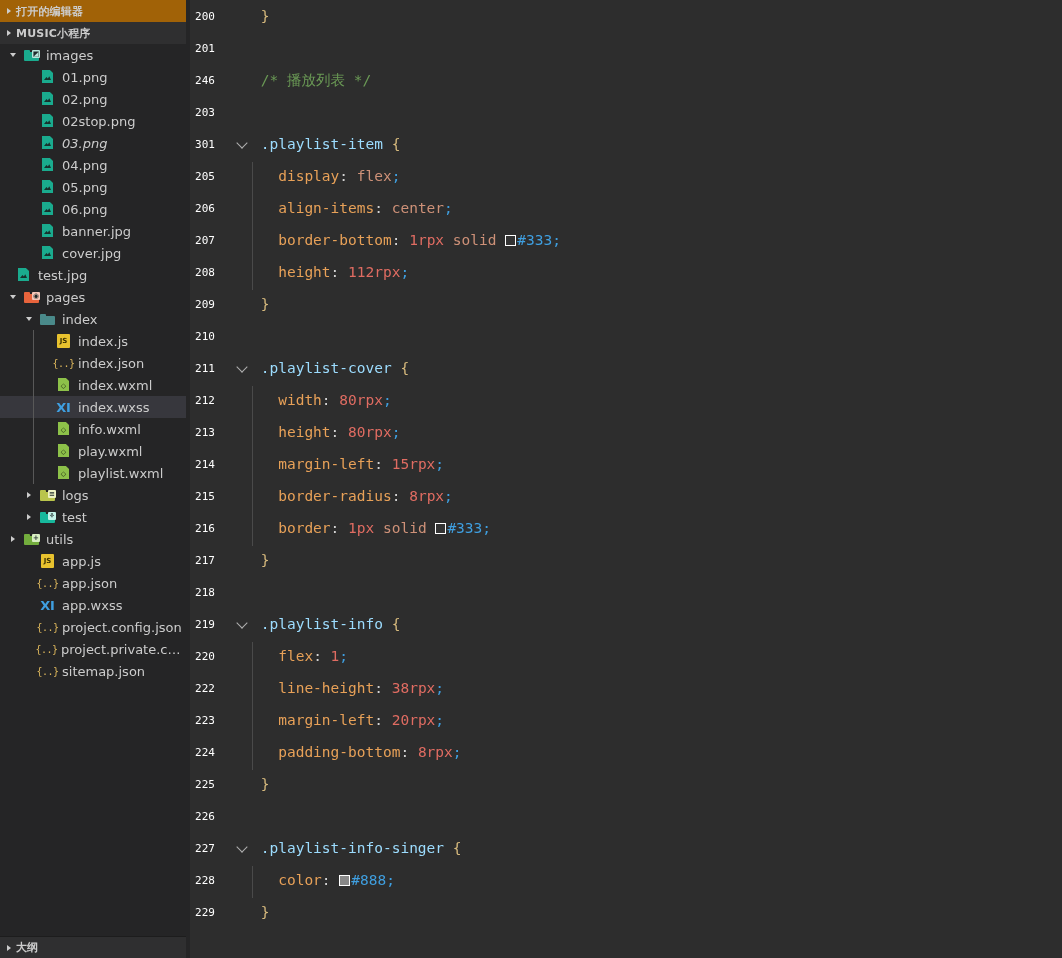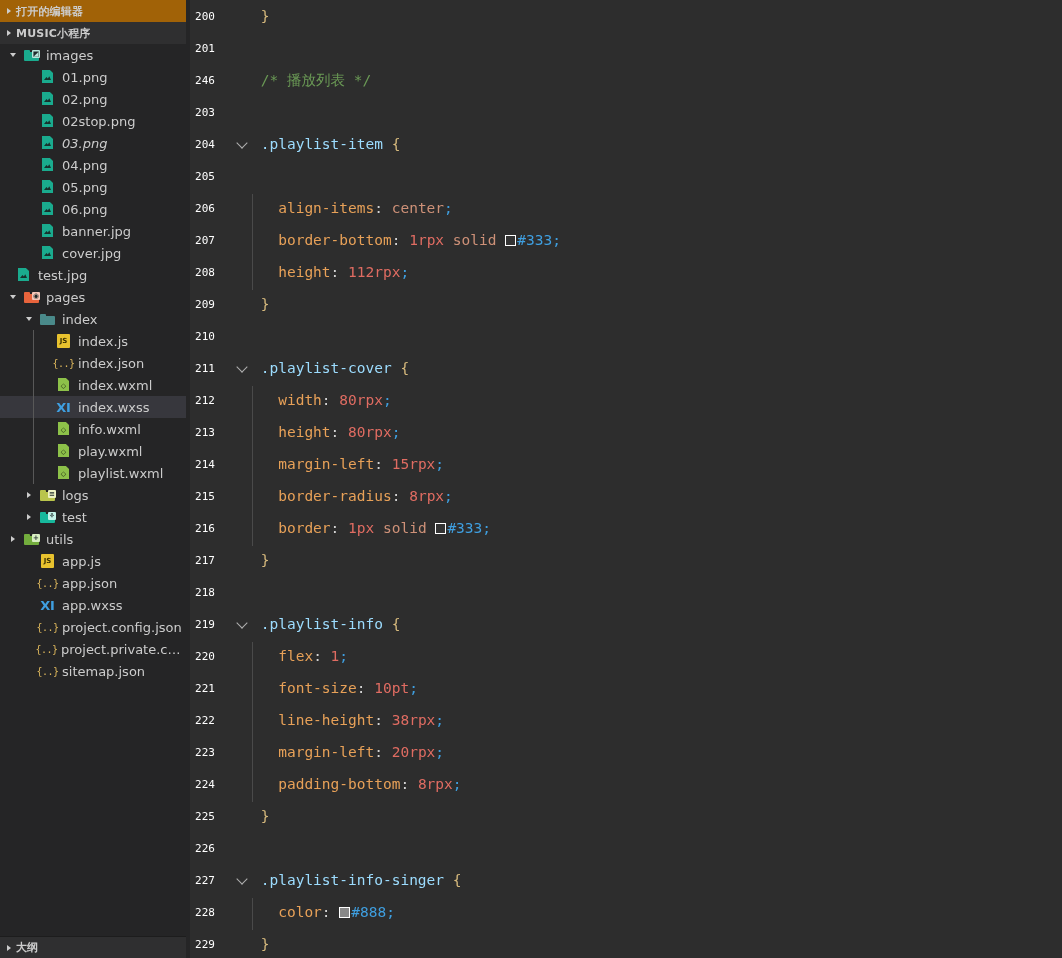--- a/index.html
+++ b/index.html
@@ -524,27 +524,28 @@
           <div class="ln">246</div>
           <div class="fold"></div>
           <div class="code"><span> </span><span class="cmt">/* 播放列表 */</span></div>
         </div>
         <div class="ln-row">
           <div class="ln">203</div>
           <div class="fold"></div>
           <div class="code"></div>
         </div>
         <div class="ln-row">
-          <div class="ln">204</div>
+          <div class="ln">301</div>
           <div class="fold has"></div>
           <div class="code"><span> </span><span class="sel">.playlist-item </span><span class="brace">{</span></div>
         </div>
         <div class="ln-row">
           <div class="ln">205</div>
           <div class="fold"></div>
+          <div class="code"><span class="guide"></span><span>   </span><span class="prop">display</span><span class="punc">: </span><span class="val">flex</span><span class="semi">;</span></div>
         </div>
         <div class="ln-row">
           <div class="ln">206</div>
           <div class="fold"></div>
           <div class="code"><span class="guide"></span><span>   </span><span class="prop">align-items</span><span class="punc">: </span><span class="val">center</span><span class="semi">;</span></div>
         </div>
         <div class="ln-row">
           <div class="ln">207</div>
           <div class="fold"></div>
           <div class="code"><span class="guide"></span><span>   </span><span class="prop">border-bottom</span><span class="punc">: </span><span class="num">1rpx</span><span class="punc"> </span><span class="val">solid</span><span class="punc"> </span><span class="sw" style="background: rgb(51, 51, 51);"></span><span class="hex">#333</span><span class="semi">;</span></div>
@@ -608,25 +609,20 @@
           <div class="ln">219</div>
           <div class="fold has"></div>
           <div class="code"><span> </span><span class="sel">.playlist-info </span><span class="brace">{</span></div>
         </div>
         <div class="ln-row">
           <div class="ln">220</div>
           <div class="fold"></div>
           <div class="code"><span class="guide"></span><span>   </span><span class="prop">flex</span><span class="punc">: </span><span class="num">1</span><span class="semi">;</span></div>
         </div>
         <div class="ln-row">
-          <div class="ln">221</div>
-          <div class="fold"></div>
-          <div class="code"><span class="guide"></span><span>   </span><span class="prop">font-size</span><span class="punc">: </span><span class="num">10pt</span><span class="semi">;</span></div>
-        </div>
-        <div class="ln-row">
           <div class="ln">222</div>
           <div class="fold"></div>
           <div class="code"><span class="guide"></span><span>   </span><span class="prop">line-height</span><span class="punc">: </span><span class="num">38rpx</span><span class="semi">;</span></div>
         </div>
         <div class="ln-row">
           <div class="ln">223</div>
           <div class="fold"></div>
           <div class="code"><span class="guide"></span><span>   </span><span class="prop">margin-left</span><span class="punc">: </span><span class="num">20rpx</span><span class="semi">;</span></div>
         </div>
         <div class="ln-row">

